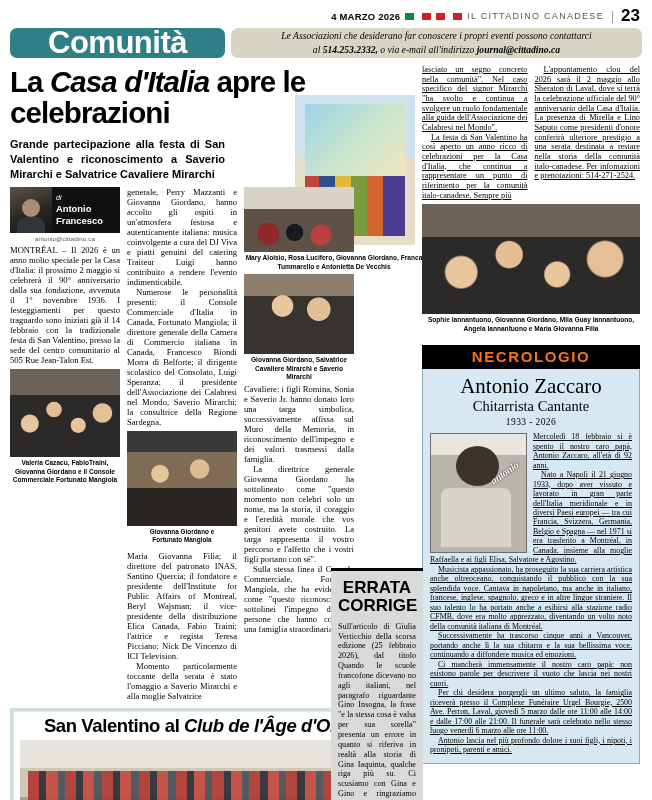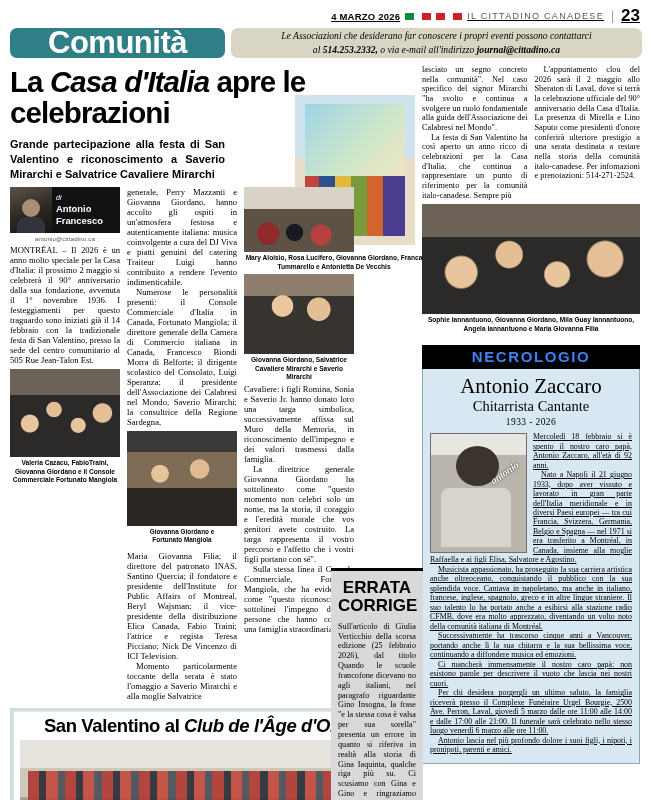--- a/index.html
+++ b/index.html
@@ -1,20 +1,20 @@
 <!DOCTYPE html>
 <html><head>
 <meta charset="utf-8">
 <style>
   html,body{margin:0;padding:0;background:#fff;}
   body{width:652px;height:800px;font-family:"Liberation Serif",serif;color:#000;overflow:hidden;position:relative;}
   .page{width:652px;height:800px;position:relative;background:#fff;box-sizing:border-box;padding:0 10px;}
 
   
-  .topbar{height:26px;display:flex;align-items:flex-end;justify-content:flex-end;padding-right:2px;text-decoration:underline;}
+  .topbar{height:26px;display:flex;align-items:flex-end;justify-content:flex-end;padding-right:2px;}
   .topbar-inner{display:flex;align-items:center;gap:5px;font-family:"Liberation Sans",sans-serif;}
   .date{font-size:9.5px;font-weight:bold;letter-spacing:.2px;}
   .flag{display:inline-flex;height:7px;width:26px;border:0;}
   .flag i{display:block;height:100%;flex:1;}
   .f-green{background:#0a8a3c}.f-white{background:#fff}.f-red{background:#d02027}
   .paper-name{font-size:9px;letter-spacing:1.3px;color:#555;}
   .pipe{color:#999;font-size:12px;margin:0 2px;}
   .pagenum{font-size:17px;font-weight:bold;}
 
   .headerrow{display:flex;align-items:stretch;gap:6px;height:30px;margin-top:2px;}
@@ -95,21 +95,21 @@
   .gb-title i{font-style:italic;}
   .gb-photo{height:92px;}
 
   
   .errata{border-top:3px solid #000;border-bottom:3px solid #000;background:#d9d9d9;padding:8px 7px 9px;margin-top:8px;}
   .er-title{font-family:"Liberation Sans",sans-serif;font-weight:bold;font-size:17px;text-align:center;line-height:1.05;}
   .er-text{font-size:8.2px;line-height:1.2;text-align:justify;margin-top:7px;}
 
   
   .necro{margin-top:9px;}
-  .necro-head{background:#000;color:#3b82f6;font-family:"Liberation Sans",sans-serif;font-weight:bold;font-size:15px;text-align:center;letter-spacing:1.6px;padding:3px 0 4px;}
+  .necro-head{background:#000;color:#f97316;font-family:"Liberation Sans",sans-serif;font-weight:bold;font-size:15px;text-align:center;letter-spacing:1.6px;padding:3px 0 4px;}
   .necro-body{background:#d7e8f2;border:1px solid #8fa7b4;border-top:none;padding:6px 7px 8px;}
   .necro-name{font-size:21px;text-align:center;line-height:1.08;}
   .necro-sub{font-size:14.5px;text-align:center;line-height:1.2;}
   .necro-years{font-size:9.5px;text-align:center;margin-top:2px;letter-spacing:.4px;}
   .necro-flow{margin-top:5px;font-size:7.9px;line-height:1.2;text-align:justify;}
   .necro-photo{width:95px;height:118px;float:left;margin:1px 6px 2px 0;border:1px solid #6d6d6d;}
   .necro-flow p{margin:0;text-indent:8px;text-decoration:underline;}
   .necro-flow p.first{text-indent:0;}
 
   .rt p.t{font-size:8.3px;}
@@ -215,21 +215,21 @@
             <span>San Valentino al </span><i>Club de l'Âge d'Or 2000</i>
           </div>
           <div class="photo ph-group gb-photo"></div>
 
         </div>
       </div>
     </div>
 
     <div class="rightzone">
 
-      <div style="display:flex;gap:7px;">
+      <div style="display:flex;gap:7px;text-decoration:underline;">
 
         <div class="col rt">
           <p class="t first">lasciato un segno concreto nella comunità". Nel caso specifico del signor Mirarchi "ha svolto e continua a svolgere un ruolo fondamentale alla guida dell'Associazione dei Calabresi nel Mondo".</p>
           <p class="t">La festa di San Valentino ha così aperto un anno ricco di celebrazioni per la Casa d'Italia, che continua a rappresentare un punto di riferimento per la comunità italo-canadese. Sempre più</p>
         </div>
 
         <div class="col rt">
           <p class="t">L'appuntamento clou del 2026 sarà il 2 maggio allo Sheraton di Laval, dove si terrà la celebrazione ufficiale del 90° anniversario della Casa d'Italia. La presenza di Mirella e Lino Saputo come presidenti d'onore conferirà ulteriore prestigio a una serata destinata a restare nella storia della comunità italo-canadese. Per infomazioni e prenotazioni: 514-271-2524.</p>
         </div>
       </div>

